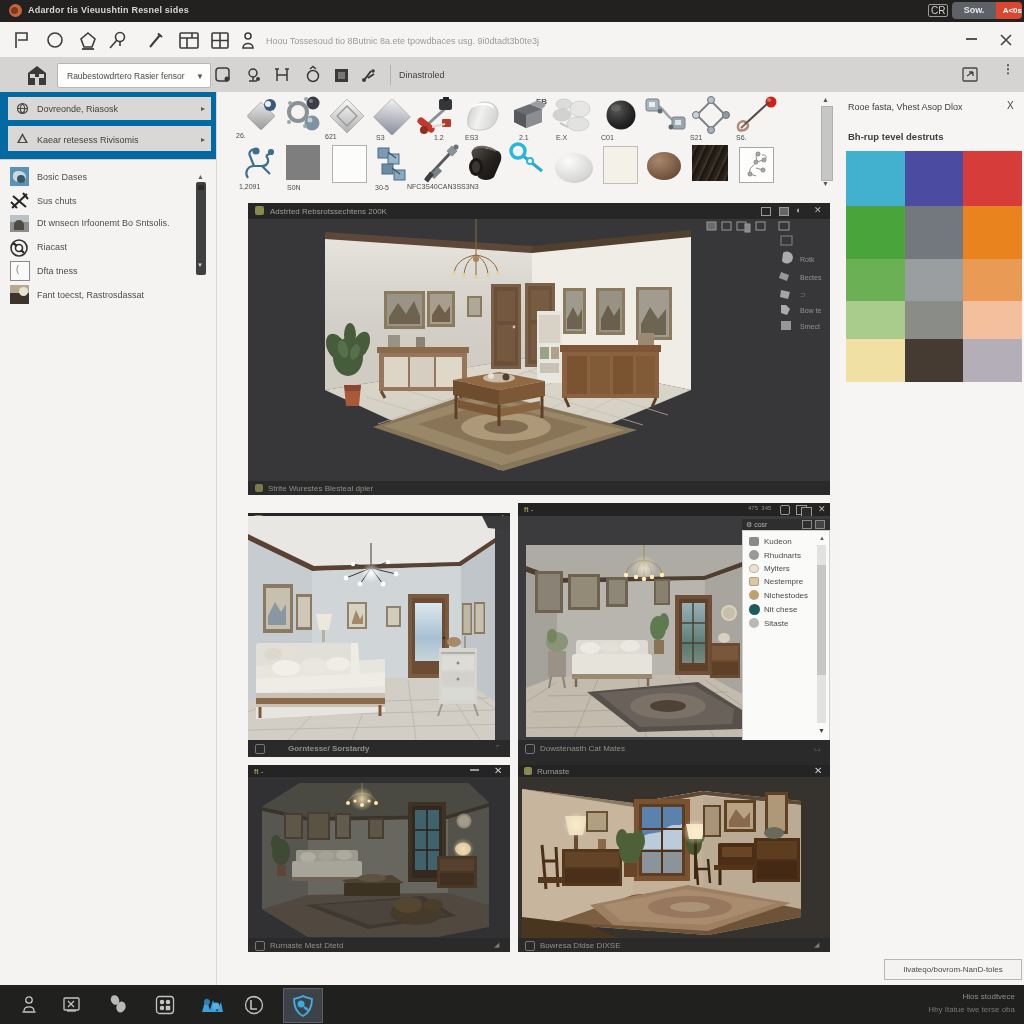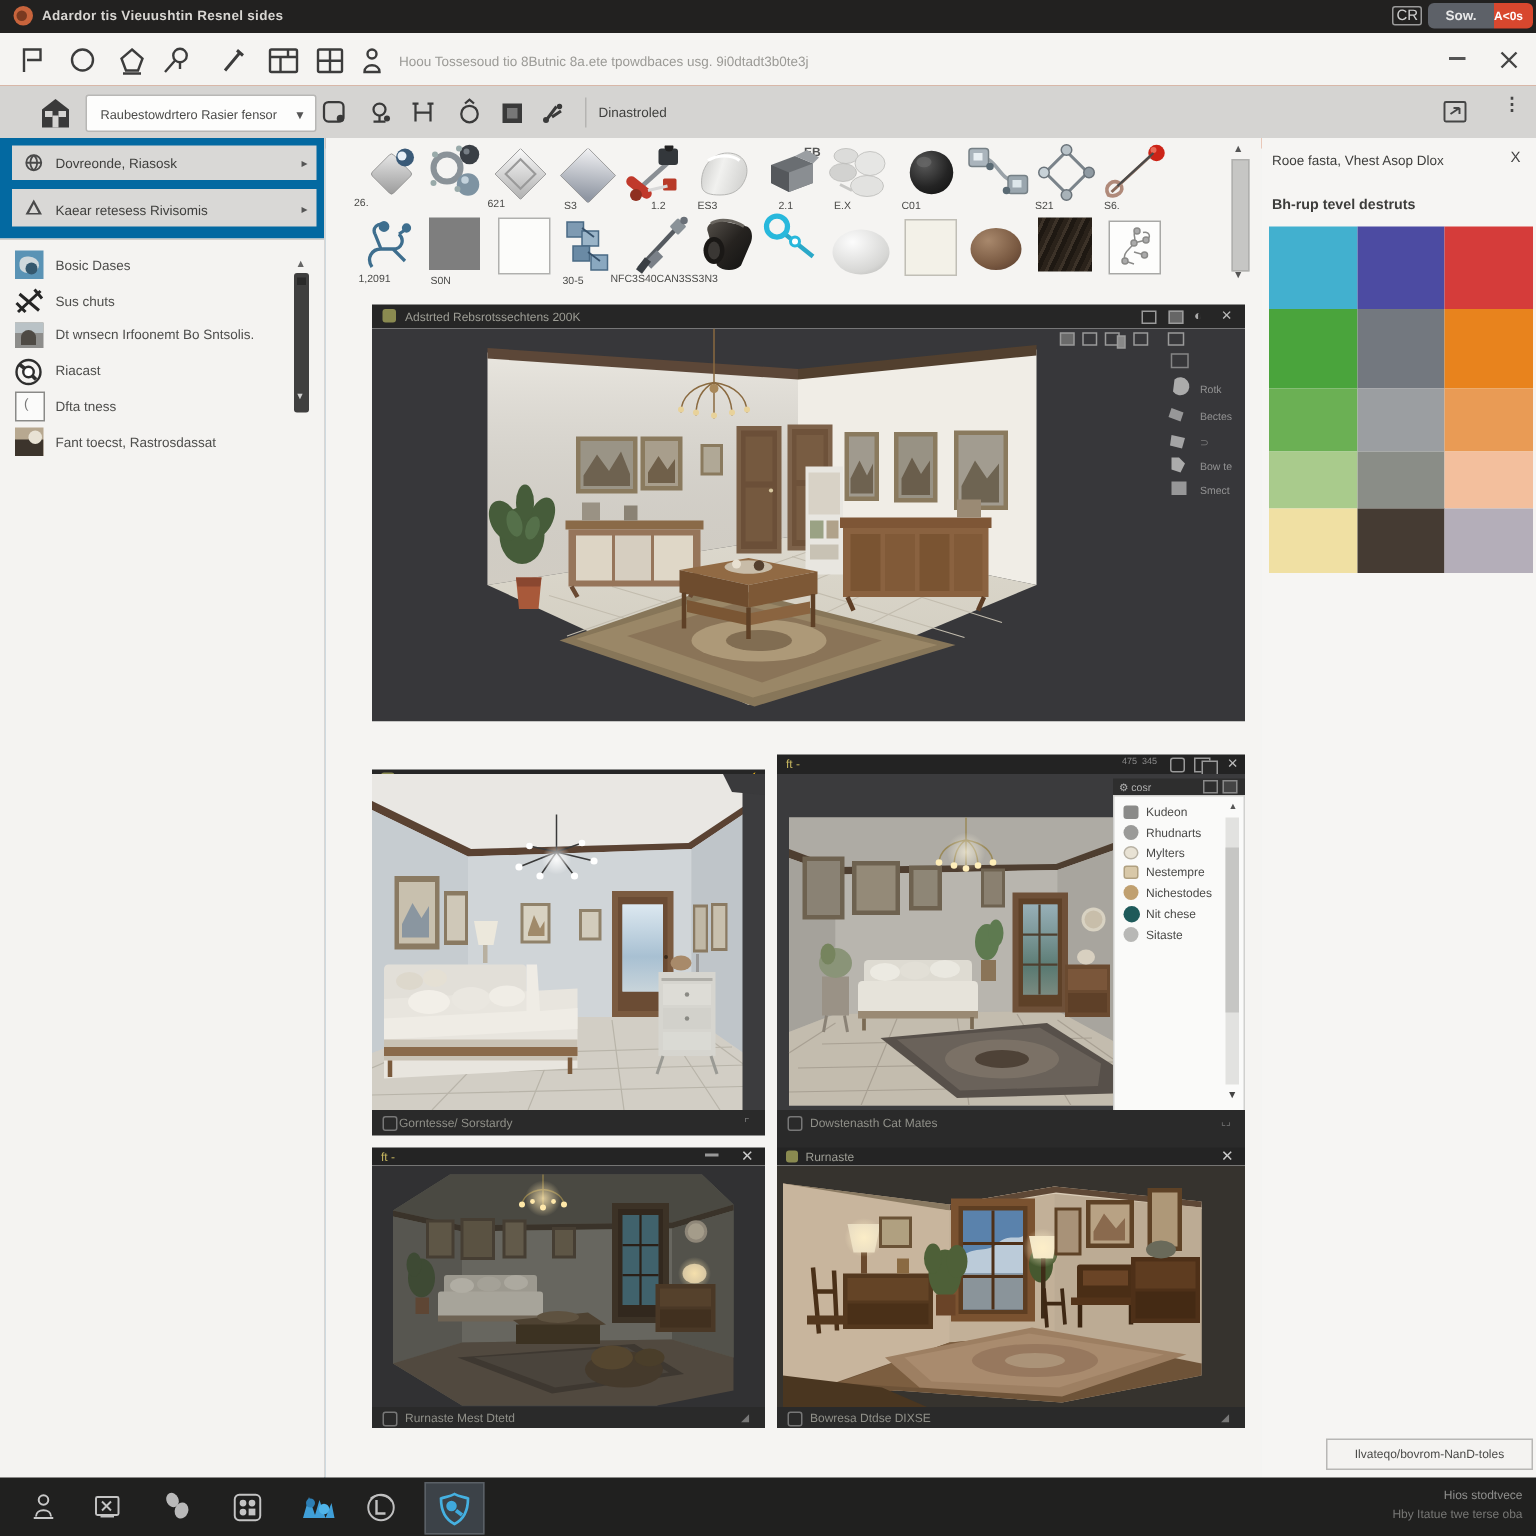--- a/index.html
+++ b/index.html
@@ -12,21 +12,21 @@
 </head>
 <body>
 <div id="stage">
 
   <div class="abs" style="left:0;top:0;width:1024px;height:22px;background:#222120;">
     <div class="abs" style="left:9px;top:4px;width:13px;height:13px;border-radius:50%;background:#c8643c;"></div>
     <div class="abs" style="left:11px;top:7px;width:7px;height:7px;border-radius:50%;background:#7a3a20;"></div>
     <div class="abs" style="left:28px;top:5px;color:#d8d6d2;font-size:9px;font-weight:bold;letter-spacing:.2px;">Adardor tis Vieuushtin Resnel sides</div>
     <div class="abs" style="left:928px;top:4px;color:#cfcfcf;font-size:10px;border:1px solid #9a9a9a;border-radius:2px;padding:0 2px;height:11px;line-height:11px;">CR</div>
     <div class="abs" style="left:952px;top:2px;width:44px;height:17px;background:#5d6168;border-radius:4px 0 0 4px;color:#e8e8e8;font-size:9px;font-weight:bold;text-align:center;line-height:17px;">Sow.</div>
-    <div class="abs" style="left:996px;top:2px;width:26px;height:17px;background:#d8472e;border-radius:0 4px 4px 0;color:#fff;font-size:8px;font-weight:bold;text-align:left;line-height:17px;">A&lt;0s</div>
+    <div class="abs" style="left:996px;top:2px;width:26px;height:17px;background:#d8472e;border-radius:0 4px 4px 0;color:#fff;font-size:8px;font-weight:bold;text-align:right;line-height:17px;">A&lt;0s</div>
   </div>
 
   <div class="abs" style="left:0;top:22px;width:1024px;height:35px;background:#f5f4f2;border-bottom:1px solid #c2410c;">
     <svg class="abs" style="left:8px;top:5px;" width="250" height="26" viewBox="0 0 250 26" fill="none" stroke="#3c3c3c" stroke-width="1.6">
       <path d="M8 21 L8 6 L19 6 L19 13 L10 13"></path>
       <circle cx="47" cy="13" r="7"></circle>
       <path d="M80 6 L87 12 L84 20 L76 20 L73 12 Z"></path>
         <path d="M74 22 L86 22" stroke-width="1.8"></path>
       <circle cx="112" cy="10" r="4.5"></circle>
         <path d="M109 13 L102 21 M112 14.5 L112 19"></path>
@@ -522,20 +522,24 @@
         <path d="M533 53 l8 3 l-2 6 l-8 -3 Z" fill="#b0b0b0"></path>
         <text x="552" y="61" fill="#a8a8a8">Bectes</text>
         <path d="M533 71 l9 2 l-2 7 l-8 -2 Z" fill="#c0c0c0"></path>
         <text x="552" y="78" fill="#888">⊃</text>
         <path d="M533 86 l5 0 l4 4 l-3 6 l-6 -2 Z" fill="#c8c8c8"></path>
         <text x="552" y="94" fill="#a8a8a8">Bow te</text>
         <rect x="533" y="102" width="10" height="9" fill="#b0b0b0"></rect>
         <text x="552" y="110" fill="#a8a8a8">Smect</text>
       </g>
     </svg>
+    <div class="abs vp-bottom" style="left:0;top:278px;width:582px;height:14px;">
+      <div class="abs" style="left:7px;top:3px;width:8px;height:8px;background:#7a7a4a;border-radius:2px;"></div>
+      <div class="abs" style="left:20px;top:3px;">Strite Wurestes Blesteal dpler</div>
+    </div>
   </div>
 
   <div class="abs" style="left:248px;top:503px;width:262px;height:254px;">
     <div class="abs vp-title" style="left:0;top:0;width:262px;height:17px;margin-top:10px;">
       <div class="abs" style="left:6px;top:2px;width:9px;height:9px;background:#8a8a50;border-radius:2px;"></div>
       <div class="abs" style="left:20px;top:2px;">Pefctemnartses</div>
       <div class="abs" style="left:248px;top:2px;color:#c8b860;font-size:8px;">⚡</div>
     </div>
     <svg class="abs" style="left:0;top:13px;" width="262" height="224" viewBox="0 0 262 224">
       <rect width="262" height="224" fill="#caccce"></rect>
@@ -627,21 +631,21 @@
         <path d="M194 188 L190 200 M226 188 L230 200" stroke="#9a9a94" stroke-width="2"></path>
         <ellipse cx="206" cy="126" rx="7" ry="5" fill="#a88a6a"></ellipse>
           <rect x="216" y="120" width="2" height="12" fill="#999"></rect>
       </g>
 
       <rect x="247" y="4" width="15" height="220" fill="#3c3c3e"></rect>
       <polygon points="234,0 262,0 262,14 240,12" fill="#3a3a3c"></polygon>
     </svg>
     <div class="abs vp-bottom" style="left:0;top:237px;width:262px;height:17px;">
       <div class="abs" style="left:7px;top:4px;width:8px;height:8px;border:1px solid #777;border-radius:2px;"></div>
-      <div class="abs" style="left:18px;top:4px;">Gorntesse/ Sorstardy</div>
+      <div class="abs" style="left:40px;top:4px;font-weight:bold;">Gorntesse/ Sorstardy</div>
       <div class="abs" style="left:248px;top:4px;color:#777;">⌜</div>
     </div>
   </div>
 
   <div class="abs" style="left:518px;top:503px;width:312px;height:254px;">
     <div class="abs vp-title" style="left:0;top:0;width:312px;height:13px;background:#232323;">
       <div class="abs" style="left:6px;top:2px;color:#c8b860;">ft -</div>
       <div class="abs" style="left:230px;top:2px;color:#8a8a8a;font-size:6px;">475&nbsp;&nbsp;345</div>
       <div class="abs" style="left:262px;top:2px;width:8px;height:8px;border:1px solid #999;border-radius:2px;"></div>
       <div class="abs" style="left:278px;top:2px;width:9px;height:8px;border:1px solid #999;"></div>

